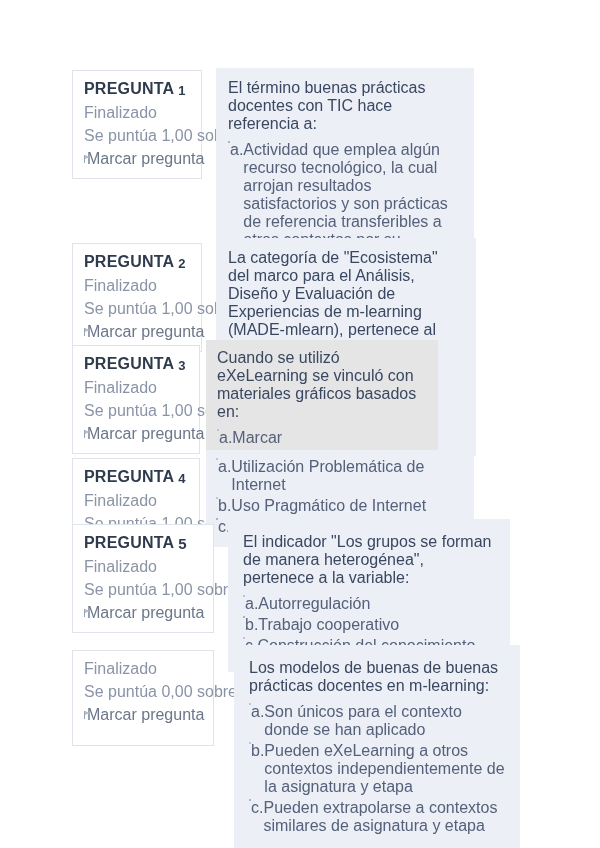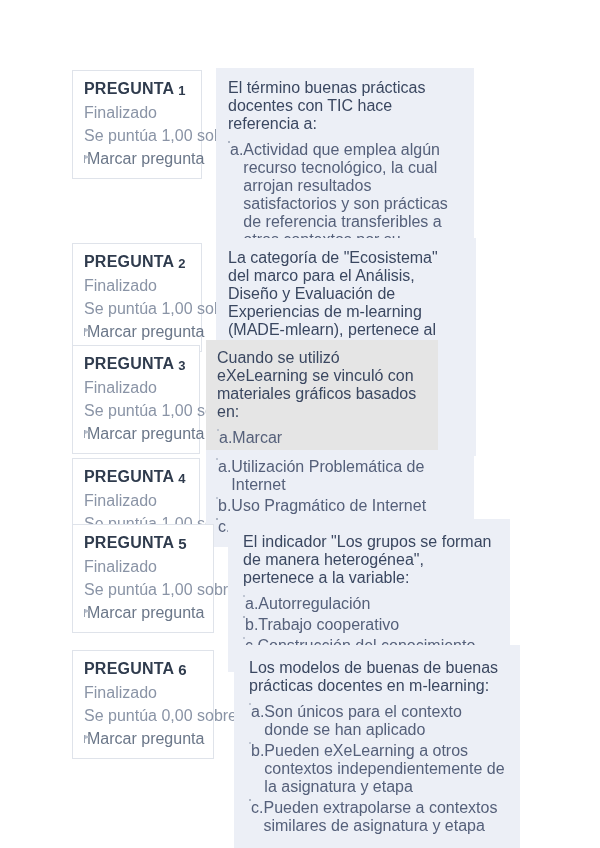--- a/index.html
+++ b/index.html
@@ -289,21 +289,20 @@
             <span class="opt-text">Trabajo cooperativo</span>
           </li>
           <li class="qopt">
             <span class="radio"></span>
             <span class="opt-letter">c.</span>
             <span class="opt-text">Construcción del conocimiento</span>
           </li>
         </ul>
       </div>
       <div class="qinfo" style="position: absolute; left: 72px; top: 650px; width: 142px; min-height: 96px;">
-        <div class="qinfo-title"><span>PREGUNTA</span><span class="qnum qnum-l">6</span></div>
         <div class="qinfo-state">Finalizado</div>
         <div class="qinfo-grade">Se puntúa 0,00 sobre 1,00</div>
         <div class="qinfo-flag">
           <span class="flag-icon"></span>
           <span>Marcar pregunta</span>
         </div>
       </div>
       <div class="qpanel" style="position: absolute; left: 234px; top: 645px; width: 286px; min-height: 110px; padding: 14px 14px 14px 15px; background: rgb(236, 239, 246);">
         <div class="qtext">Los modelos de buenas de buenas prácticas docentes en m-learning:</div>
         <ul class="qopts">

